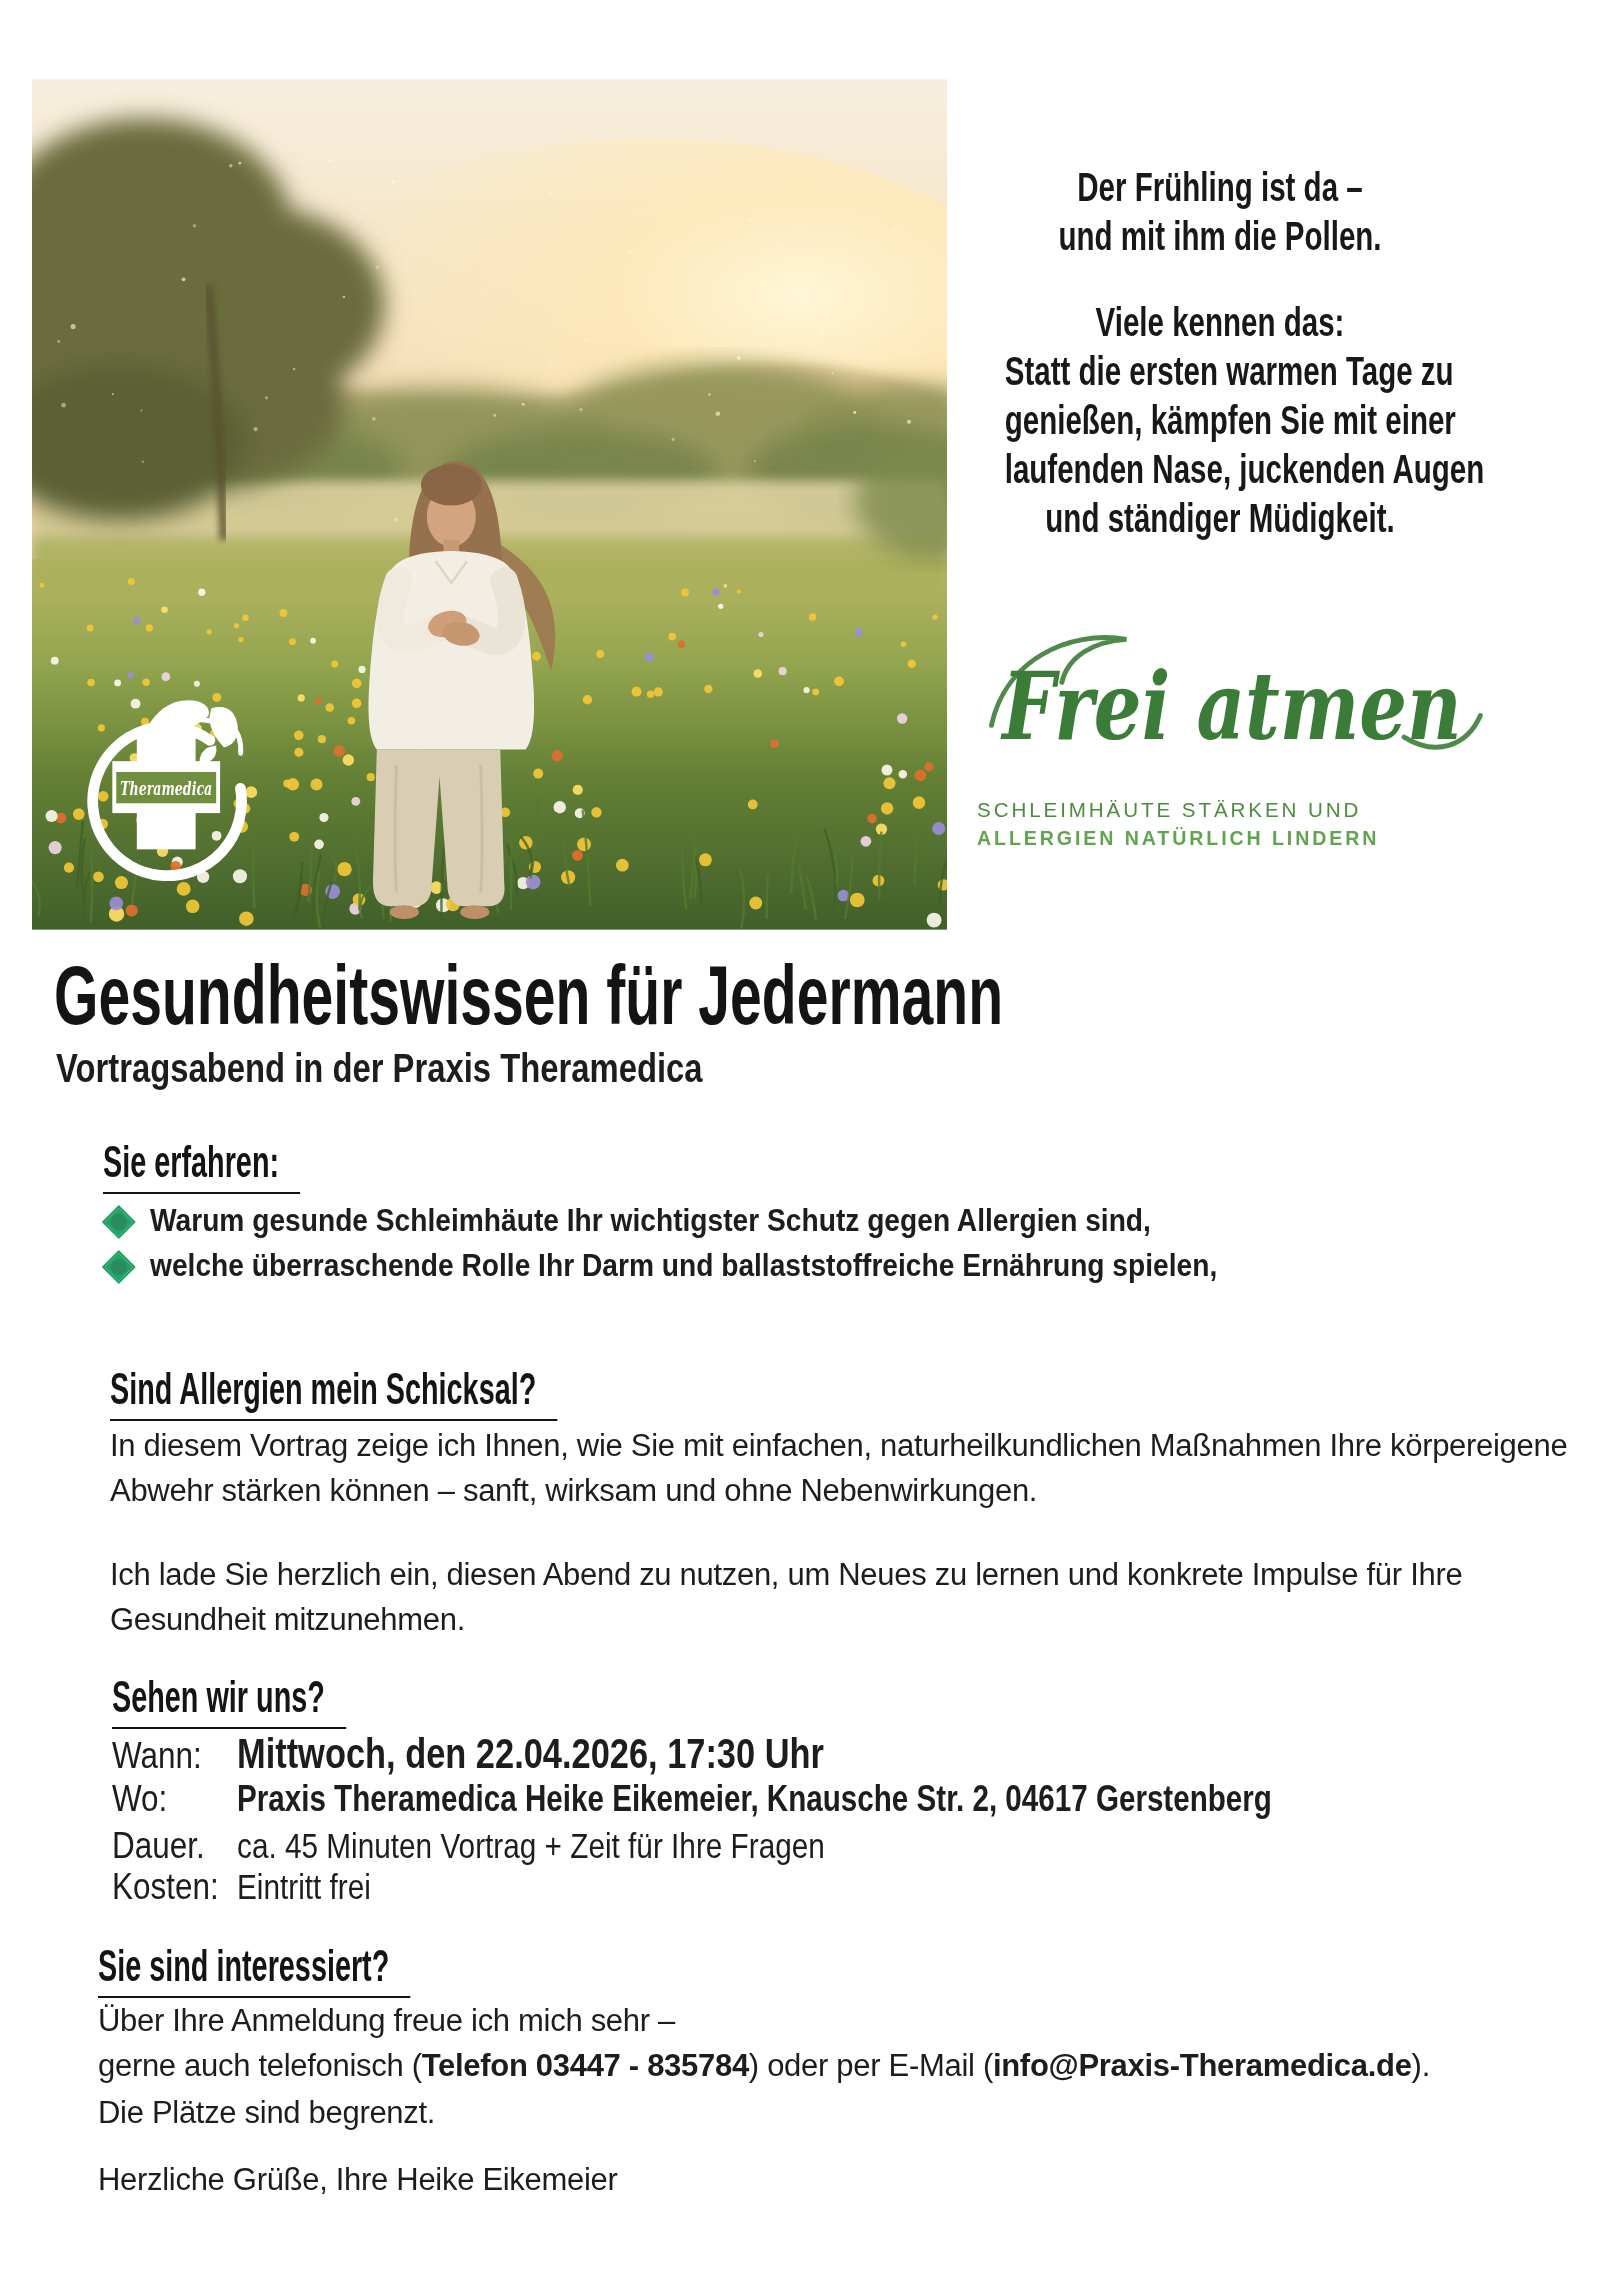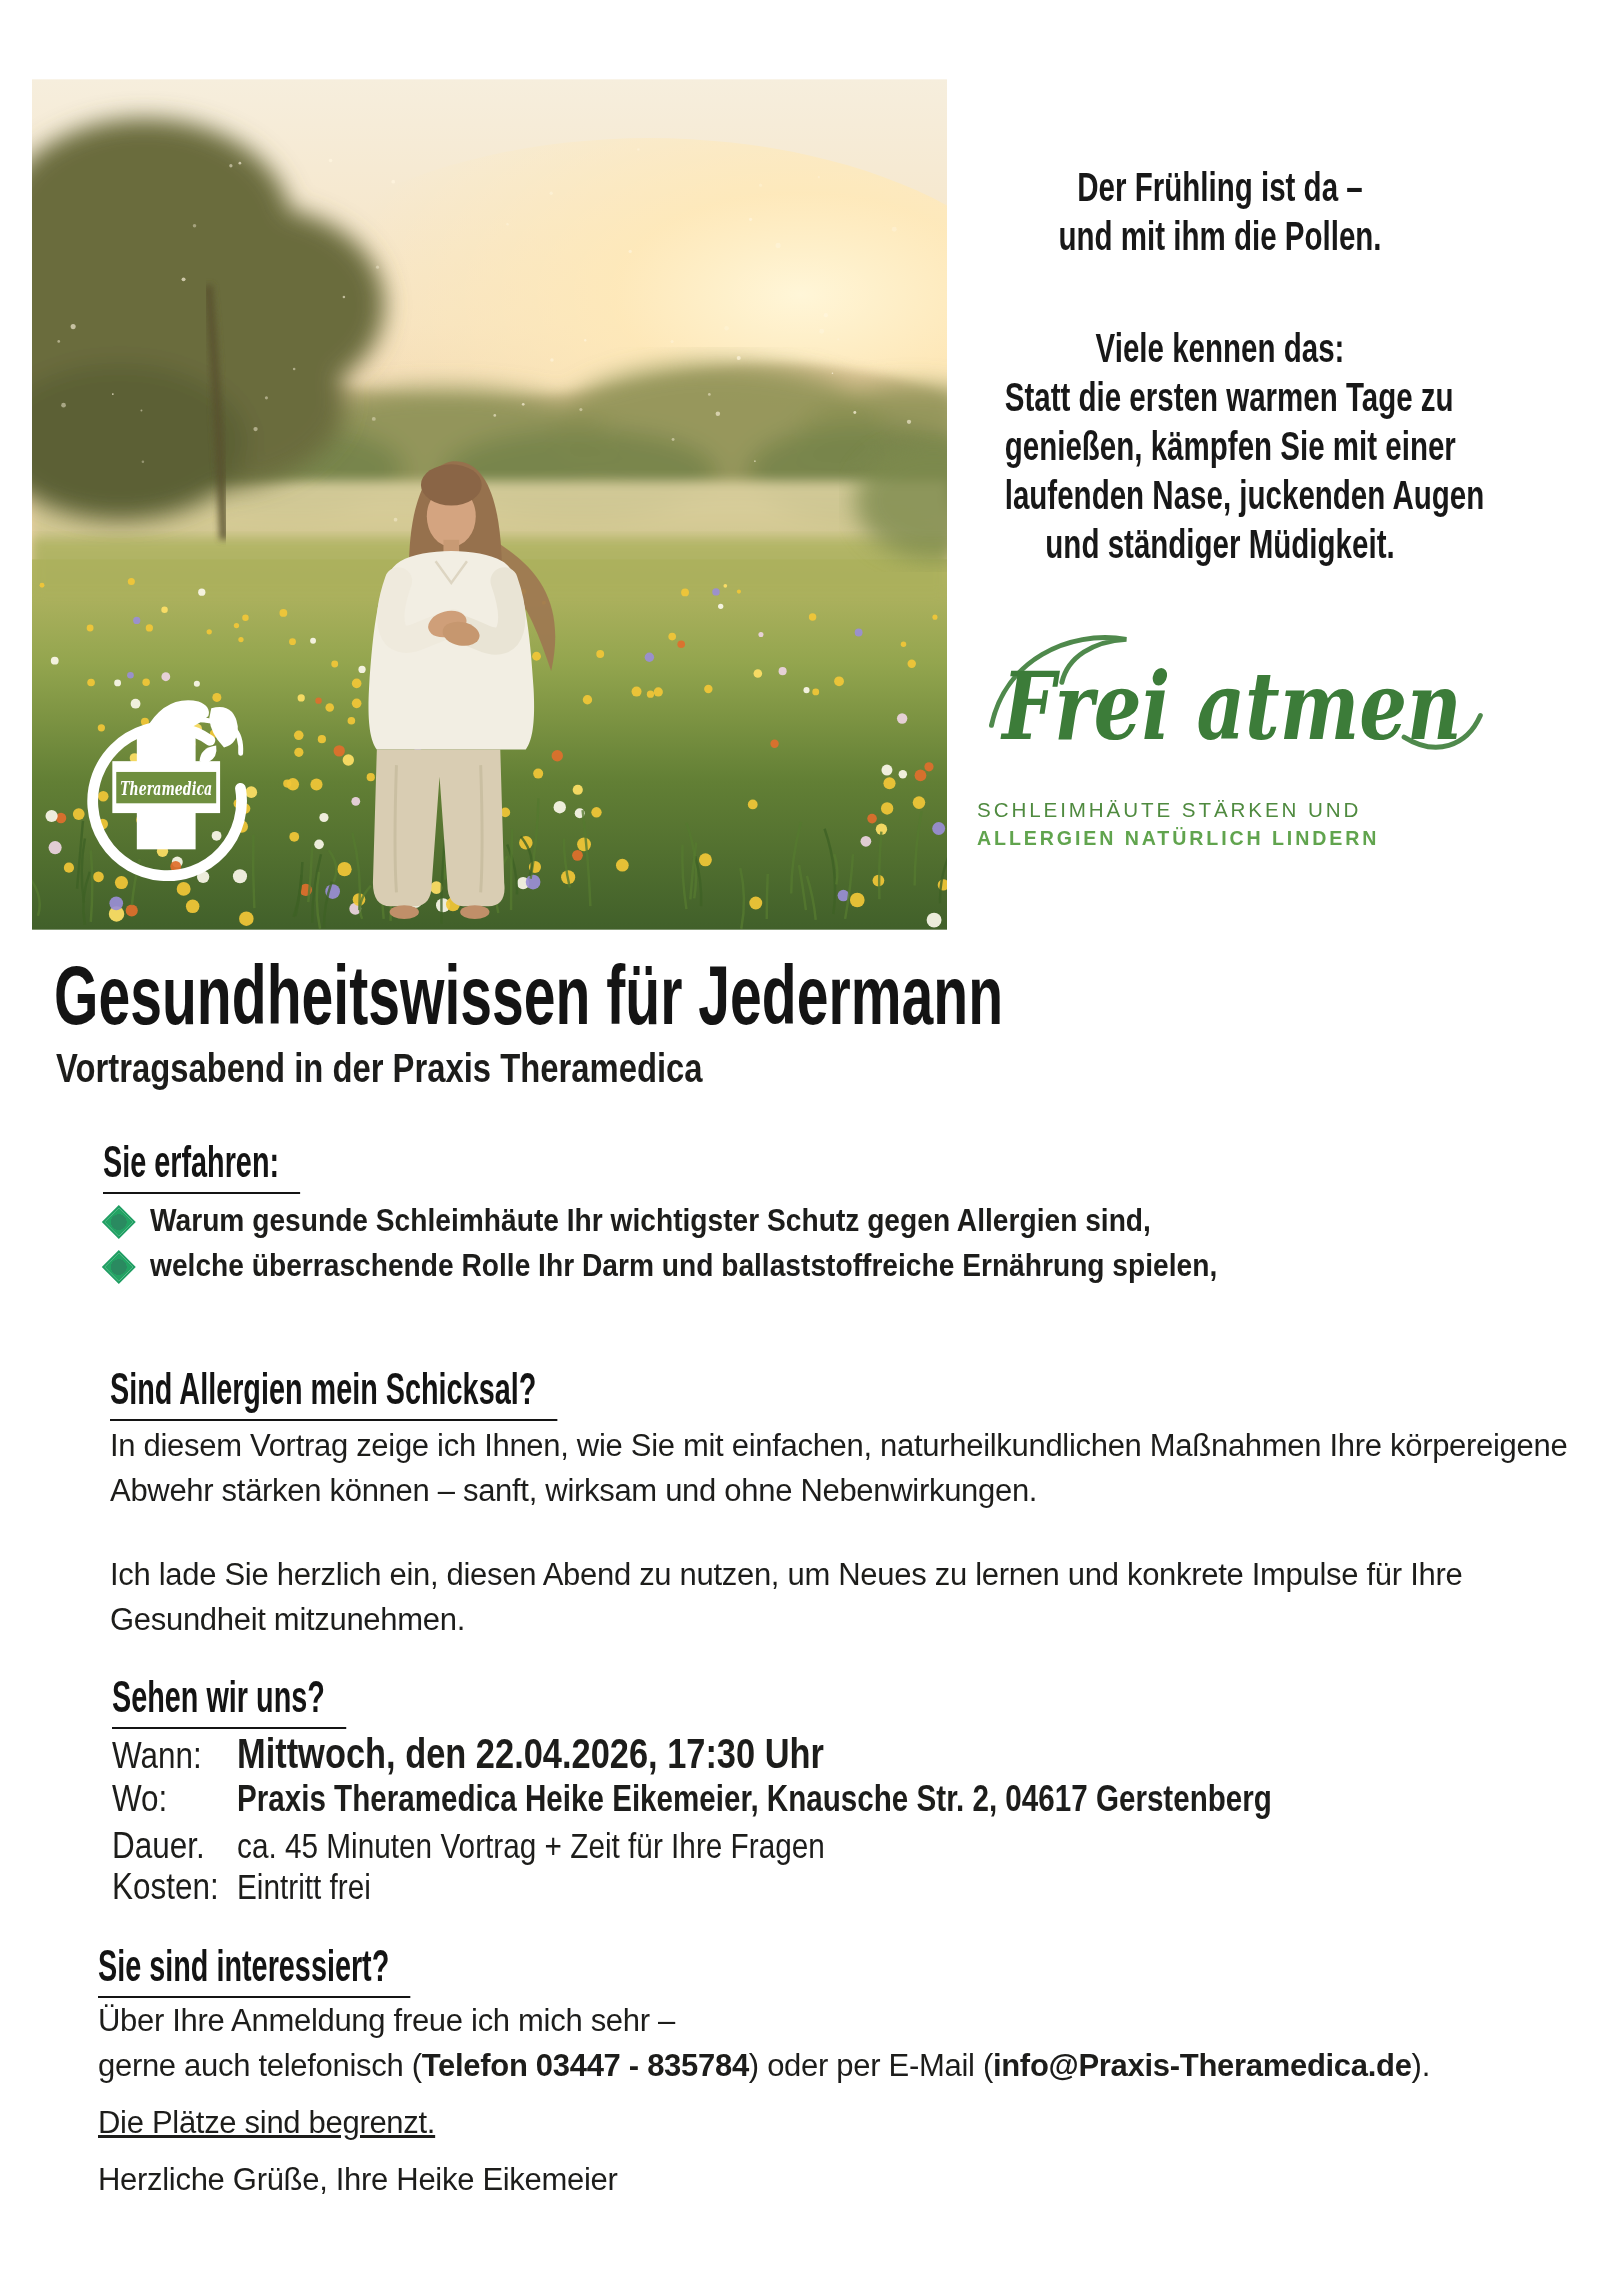--- a/index.html
+++ b/index.html
@@ -12,21 +12,21 @@
   .cx72c{display:block;white-space:nowrap;transform:scaleX(.72);transform-origin:center top;}
   .cx80{display:inline-block;white-space:nowrap;transform:scaleX(.80);transform-origin:left top;}
   .cx85{display:inline-block;white-space:nowrap;transform:scaleX(.85);transform-origin:left top;}
   .cx88{display:inline-block;white-space:nowrap;transform:scaleX(.88);transform-origin:left top;}
 
   .photo{position:absolute;left:32px;top:79px;width:915px;height:851px;overflow:hidden;}
   .photo svg{display:block;width:100%;height:100%;}
 
   .intro{position:absolute;left:921px;top:163px;width:598px;text-align:center;
          font-weight:700;font-size:41px;line-height:49px;color:#181818;}
-  .intro .blk2{margin-top:63px;}
+  .intro .blk2{margin-top:37px;}
 
   .brand{position:absolute;left:977px;top:610px;width:510px;}
   .brand svg{display:block;width:510px;height:176px;}
   .tag1{margin-top:11.8px;font-size:20.6px;letter-spacing:2.9px;color:#4f8a3f;font-weight:400;}
   .tag2{margin-top:5px;font-size:19.6px;letter-spacing:2.9px;color:#61a44e;font-weight:700;}
 
   .title{position:absolute;left:54px;top:953px;font-size:84px;line-height:84px;font-weight:700;color:#141414;}
   .subtitle{position:absolute;left:56px;top:1047px;font-size:41px;line-height:43px;font-weight:700;color:#1d1d1b;}
 
   h2.h{margin:0;font-size:45px;line-height:49px;font-weight:700;color:#141414;}
@@ -515,19 +515,19 @@
       </div>
     </div>
   </div>
 
   <div class="sec sec-contact">
     <h2 class="h">
       <span class="cx64"><span class="u">Sie sind interessiert?</span></span>
     </h2>
     <p class="bodytext">Über Ihre Anmeldung freue ich mich sehr –</p>
     <p class="bodytext" style="margin-top:0;"><span>gerne auch telefonisch (</span><b>Telefon 03447 - 835784</b><span>) oder per E-Mail (</span><b>info@Praxis-Theramedica.de</b><span>).</span></p>
-    <p class="bodytext" style="margin-top:12px;text-decoration:underline;">Die Plätze sind begrenzt.</p>
+    <p class="bodytext" style="margin-top:2px;">Die Plätze sind begrenzt.</p>
   </div>
 
   <div class="closing">Herzliche Grüße, Ihre Heike Eikemeier</div>
 
 </div>
 
 
 </body></html>

